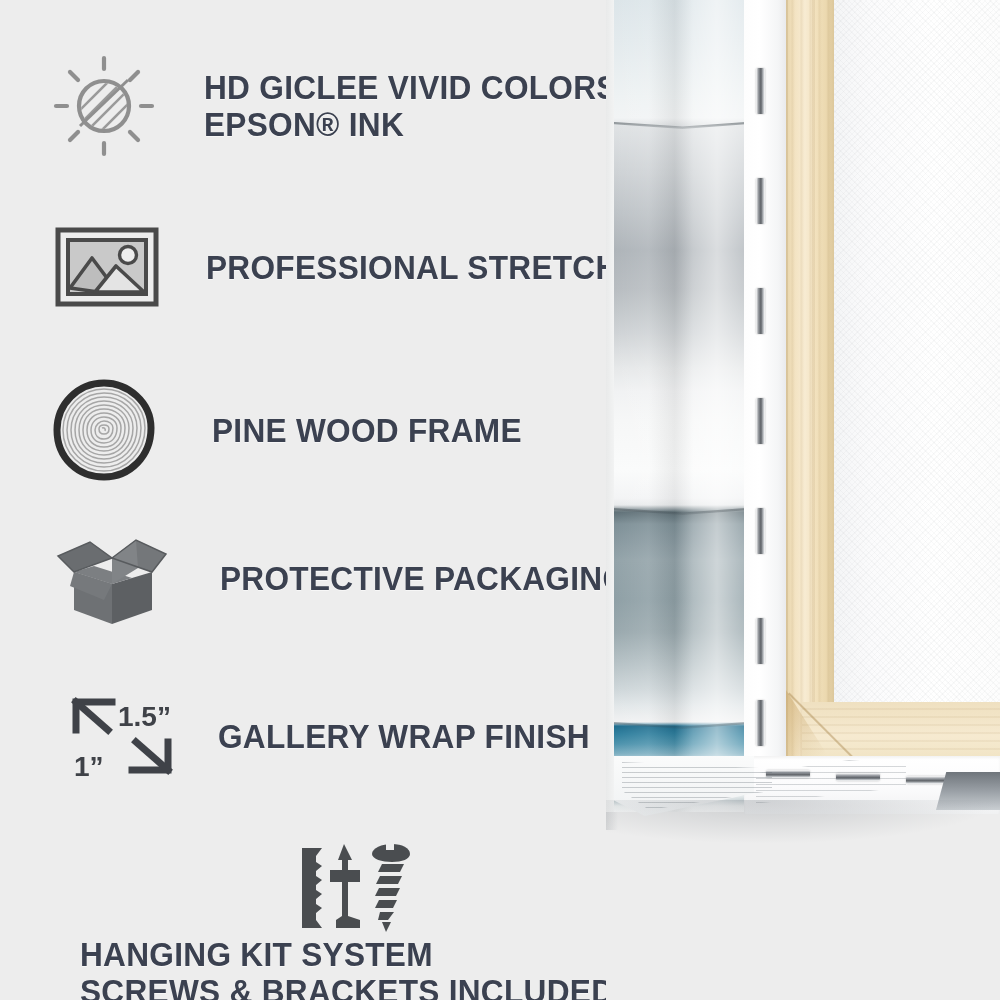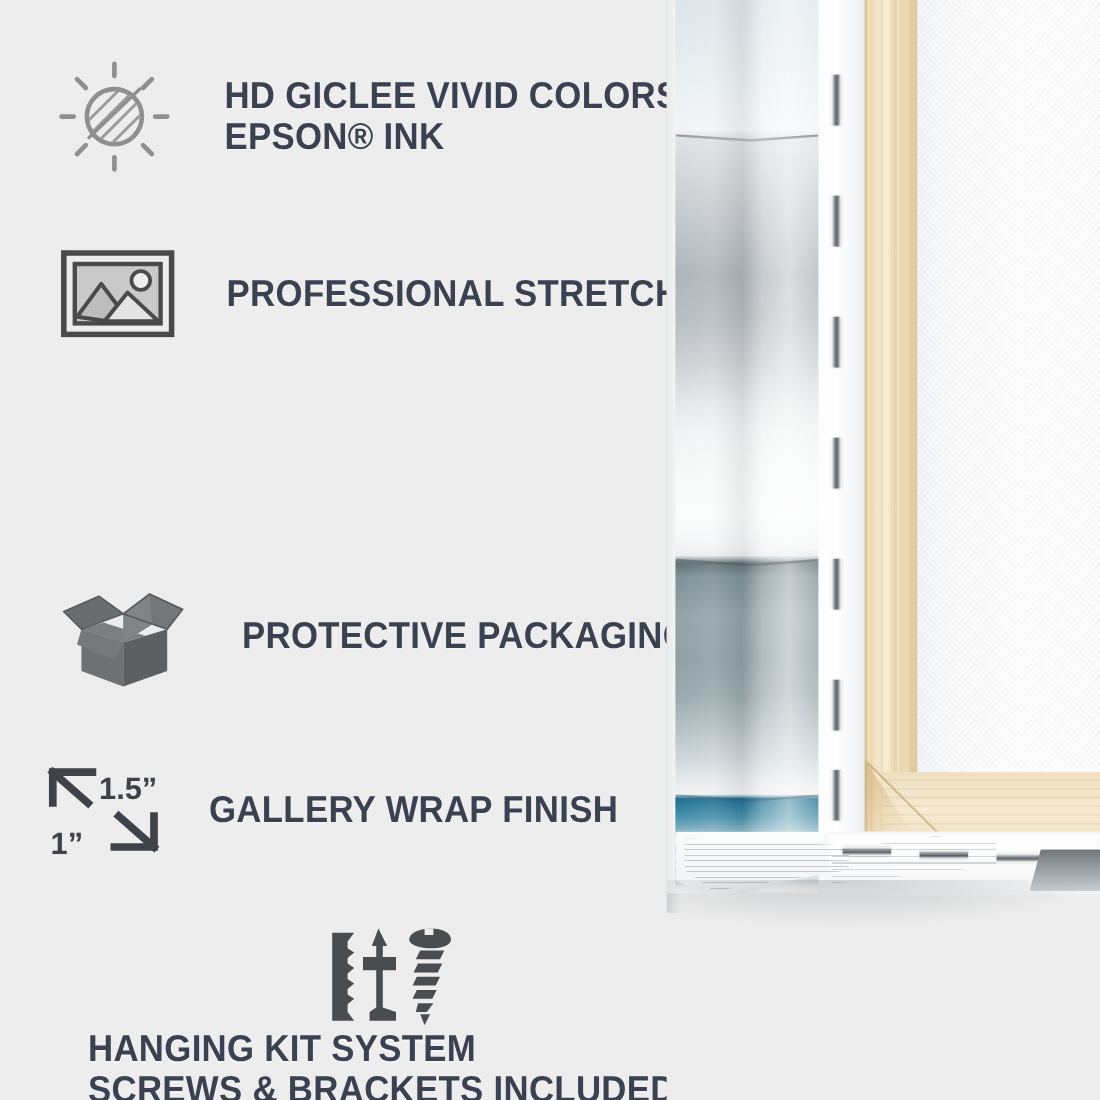--- a/index.html
+++ b/index.html
@@ -24,21 +24,21 @@
     transform-origin:left center;
     white-space:nowrap;
     text-shadow:0 1px 0 rgba(255,255,255,.55);
   }
   .feature-text .l2{display:block;}
 
   .r1{left:50px;top:52px;}
   .r2{left:52px;top:222px;}
   .r3{left:52px;top:378px;}
   .r4{left:48px;top:528px;}
-  .r5{left:40px;top:690px;}
+  .r5{left:68px;top:690px;}
   .r6{left:44px;top:840px;flex-direction:column;}
 
   .gap1 .feature-text{margin-left:46px;}
   .gap2 .feature-text{margin-left:44px;}
   .gap3 .feature-text{margin-left:56px;}
   .gap4 .feature-text{margin-left:44px;}
   .gap5 .feature-text{margin-left:38px;}
   .gap6 .feature-text{margin-left:36px;}
 
   
@@ -202,20 +202,43 @@
           <circle cx="76" cy="33" r="8.5" fill="#ededed" stroke="#4a4a4a" stroke-width="3.4"></circle>
           <path d="M18 66 L40 36 L58 60 L46 70 Z" fill="#bdbdbd" stroke="#4a4a4a" stroke-width="3.6" stroke-linejoin="round"></path>
           <path d="M43 70 L64 44 L92 70 Z" fill="#e4e4e4" stroke="#4a4a4a" stroke-width="3.6" stroke-linejoin="round"></path>
         </svg>
       </div>
       <div class="feature-text">
         <span>PROFESSIONAL STRETCHING</span>
       </div>
     </div>
 
+    <div class="feature-row r3 gap3">
+      <div class="feature-icon">
+        <svg class="ico" width="104" height="104" viewBox="0 0 104 104">
+          <path d="M52 5 C76 5 99 24 99 50 C99 78 78 99 52 99 C26 99 5 80 5 52 C5 26 26 5 52 5 Z" fill="#ededed" stroke="#2e2e2e" stroke-width="7"></path>
+          <g fill="none" stroke="#a6a6a6" stroke-width="1.5">
+            <path d="M52 11 C73 11 93 27 93 50 C93 74 74 93 52 93 C30 93 11 76 11 52 C11 28 31 11 52 11 Z"></path>
+            <path d="M52 15 C71 15 89 29 89 50 C89 72 72 89 52 89 C32 89 15 74 15 52 C15 30 33 15 52 15 Z"></path>
+            <path d="M52 19 C69 19 85 31 85 50 C85 70 70 85 52 85 C34 85 19 72 19 52 C19 32 35 19 52 19 Z"></path>
+            <path d="M52 23 C67 23 81 34 81 50 C81 68 68 81 52 81 C36 81 23 70 23 52 C23 34 37 23 52 23 Z"></path>
+            <path d="M52 27 C65 27 77 36 77 50 C77 66 66 77 52 77 C38 77 27 68 27 52 C27 36 39 27 52 27 Z"></path>
+            <path d="M52 31 C63 31 73 38 73 50 C73 64 64 73 52 73 C40 73 31 66 31 52 C31 38 41 31 52 31 Z"></path>
+            <path d="M52 35 C61 35 69 41 69 50 C69 62 62 69 52 69 C42 69 35 63 35 52 C35 41 43 35 52 35 Z"></path>
+            <path d="M52 39 C59 39 65 43 65 50 C65 59 60 65 52 65 C44 65 39 60 39 52 C39 44 45 39 52 39 Z"></path>
+            <path d="M52 43 C57 43 61 46 61 50 C61 56 58 61 52 61 C46 61 43 57 43 52 C43 47 48 43 52 43 Z"></path>
+            <path d="M52 47 C55 47 57 48 57 51 C57 54 55 56 52 56 C49 56 47 54 47 51 C47 48 49 47 52 47 Z"></path>
+            <path d="M50 50 C52 49 54 51 53 53"></path>
+          </g>
+        </svg>
+      </div>
+      <div class="feature-text">
+        <span>PINE WOOD FRAME</span>
+      </div>
+    </div>
 
     <div class="feature-row r4 gap4">
       <div class="feature-icon">
         <svg class="ico" width="128" height="100" viewBox="0 0 128 100">
           <path d="M26 44 L64 56 L64 96 L26 82 Z" fill="#6e7174"></path>
           <path d="M64 56 L104 44 L104 82 L64 96 Z" fill="#5d6063"></path>
           <path d="M26 44 L46 38 L84 50 L64 56 Z" fill="#7c7f82"></path>
           <path d="M64 56 L84 50 L104 44 L84 50 Z" fill="#6a6d70"></path>
           <path d="M26 44 L10 28 L42 14 L64 30 Z" fill="#6a6d70"></path>
           <path d="M64 30 L88 12 L118 26 L104 44 Z" fill="#74777a"></path>

